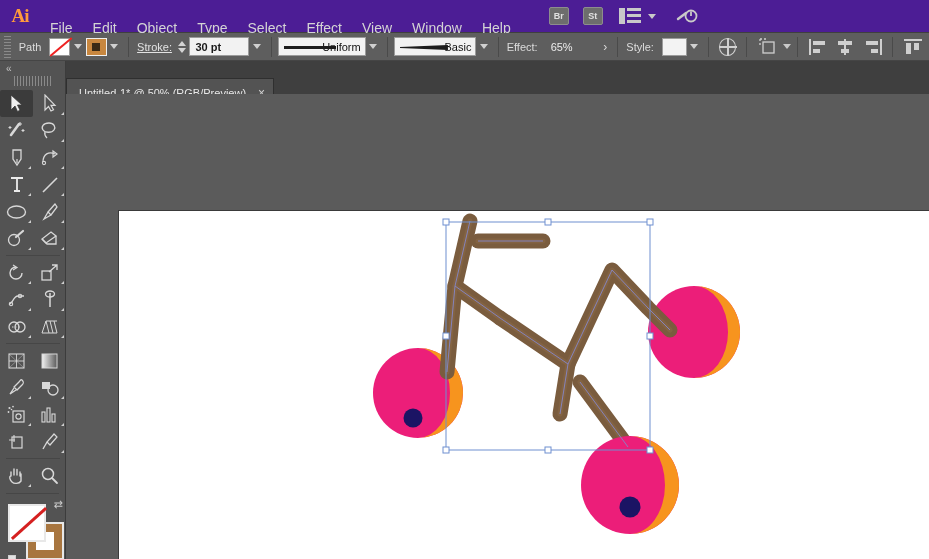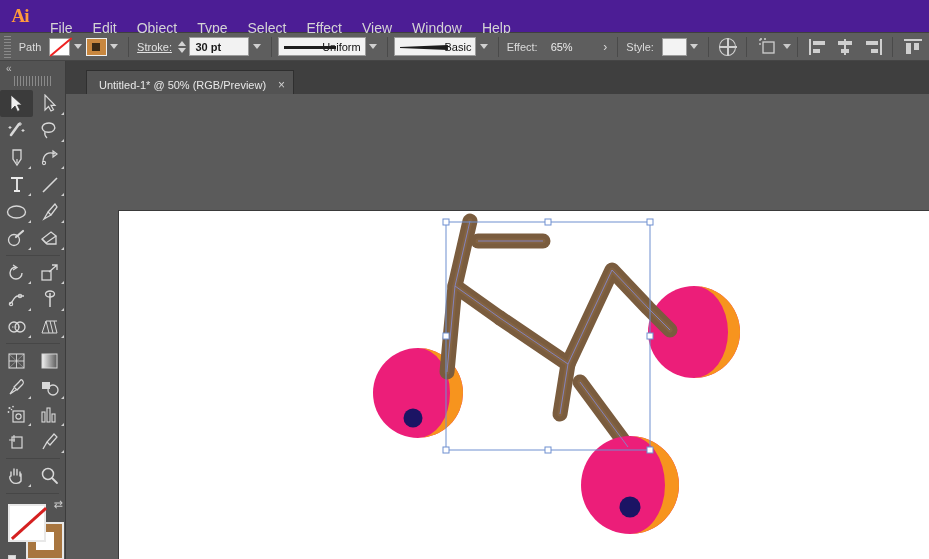--- a/index.html
+++ b/index.html
@@ -105,23 +105,23 @@
   .globe:before{content:"";position:absolute;left:7px;top:-1px;width:2px;height:18px;background:#d0d0d0;}
   .globe:after{content:"";position:absolute;left:-1px;top:7px;width:18px;height:2px;background:#d0d0d0;}
   .align-ic{ width:18px; height:16px; position:relative; margin:0 5px; }
   .align-ic i{ position:absolute; background:#cfcfcf; display:block; }
 
   
   .tabbar{
     position:absolute; left:0; top:61px; width:929px; height:33px; background:#3f3f3f;
   }
   .doc-tab{
-    position:absolute; left:66px; top:9px; height:28px; background:#535353;
+    position:absolute; left:66px; top:17px; height:28px; background:#535353;
     display:flex; align-items:center; padding:0 8px 0 12px; font-size:11px; color:#e8e8e8;
-    border:1px solid #2f2f2f; border-bottom:none; white-space:nowrap;margin-left:20px;
+    border:1px solid #2f2f2f; border-bottom:none; white-space:nowrap;
   }
   .tab-close{ margin-left:12px; color:#d0d0d0; font-size:12px; line-height:1; }
 
   
   .toolbar{
     position:absolute; left:0; top:61px; width:66px; height:498px;
     background:#535353; border-right:1px solid #3c3c3c; z-index:5;
   }
   .tb-header{ height:14px; display:flex; align-items:center; padding-left:6px; }
   .dbl-arrow{ color:#c2c2c2; font-size:10px; letter-spacing:-1px; }
@@ -188,20 +188,38 @@
     <div class="menu-item">File</div>
     <div class="menu-item">Edit</div>
     <div class="menu-item">Object</div>
     <div class="menu-item">Type</div>
     <div class="menu-item">Select</div>
     <div class="menu-item">Effect</div>
     <div class="menu-item">View</div>
     <div class="menu-item">Window</div>
     <div class="menu-item">Help</div>
 
+    <div class="menubar-right">
+      <div class="mb-btn">Br</div>
+      <div class="mb-btn">St</div>
+      <div class="ws-icon">
+        <i class="c1"></i>
+          <i class="c2"></i>
+          <i class="c3"></i>
+          <i class="c4"></i>
+      </div>
+      <div class="chev"></div>
+      <div class="search-ic">
+        <svg width="22" height="20" viewBox="0 0 22 20">
+          <circle cx="15" cy="10" r="5.5" fill="none" stroke="#c9c9c9" stroke-width="1.8"></circle>
+          <path d="M15 5.5 L15 10" stroke="#c9c9c9" stroke-width="1.8"></path>
+          <path d="M2 13 L10 7" stroke="#c9c9c9" stroke-width="2.4" stroke-linecap="round"></path>
+        </svg>
+      </div>
+    </div>
   </div>
 
   <div class="controlbar">
     <div class="grip"></div>
     <div class="cb-label">Path</div>
 
     <div class="swatch-none"></div>
     <div class="chev-btn">
         <div class="mini-chev"></div>
       </div>

